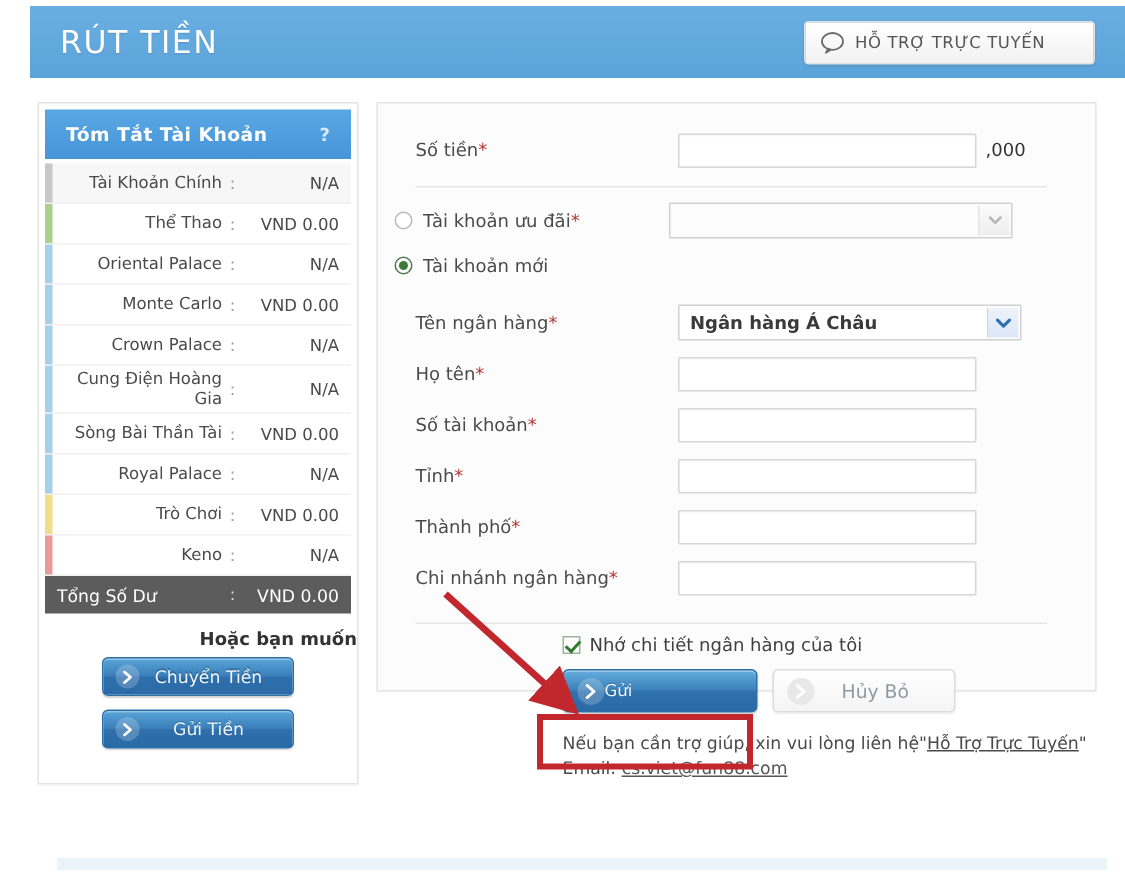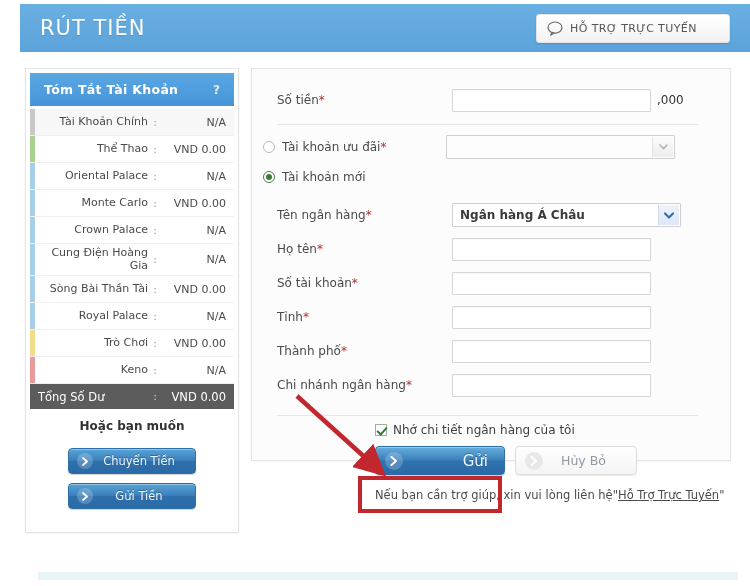--- a/index.html
+++ b/index.html
@@ -73,21 +73,21 @@
   }
   .sb-total{
     margin:0 4px;height:25px;background:#5c5c5c;
     display:flex;align-items:center;
   }
   .sb-total .n{flex:1;color:#fff;font-size:11.5px;padding-left:8px;}
   .sb-total .c{width:10px;text-align:center;color:#ddd;font-size:11px;}
   .sb-total .v{width:66px;text-align:right;padding-right:8px;color:#fff;font-size:11.5px;}
 
   .sb-foot{padding:10px 0 14px 0;text-align:center;}
-  .sb-foot .ttl{font-size:12px;font-weight:bold;color:#333;margin-bottom:15px;}
+  .sb-foot .ttl{font-size:12px;font-weight:bold;color:#333;margin-bottom:5px;text-align:right;}
   .blue-btn{
     display:flex;align-items:center;width:128px;height:26px;margin:0 auto 9px auto;
     border-radius:4px;border:1px solid #2b6ea8;
     background:linear-gradient(to bottom,#58a4d8 0%,#3b7fba 48%,#2f70ac 52%,#2a6aa6 100%);
     box-shadow:inset 0 1px 0 rgba(255,255,255,.35),0 1px 1px rgba(0,0,0,.18);
     cursor:pointer;box-sizing:border-box;
   }
   .blue-btn .chev{
     width:16px;height:16px;border-radius:50%;
     background:rgba(255,255,255,.20);
@@ -160,21 +160,21 @@
     display:flex;align-items:center;width:130px;height:29px;
     border-radius:4px;border:1px solid #2b6ea8;box-sizing:border-box;
     background:linear-gradient(to bottom,#65aedd 0%,#3c81bb 47%,#2f72ae 53%,#2a6aa6 100%);
     box-shadow:inset 0 1px 0 rgba(255,255,255,.35),0 1px 1px rgba(0,0,0,.2);
     cursor:pointer;
   }
   .send-btn .chev{
     width:18px;height:18px;border-radius:50%;background:rgba(255,255,255,.20);
     margin-left:9px;display:flex;align-items:center;justify-content:center;flex:0 0 18px;
   }
-  .send-btn .lbl{flex:1;text-align:right;color:#f0f7fd;font-size:15px;padding-right:16px;
+  .send-btn .lbl{flex:1;text-align:left;color:#f0f7fd;font-size:11px;padding-right:4px;
     text-shadow:0 -1px 0 rgba(0,0,0,.28);}
   .cancel-btn{
     display:flex;align-items:center;width:122px;height:29px;
     border-radius:4px;border:1px solid #dcdcdc;box-sizing:border-box;
     background:linear-gradient(to bottom,#ffffff 0%,#f4f4f4 100%);
     box-shadow:0 1px 1px rgba(0,0,0,.07);cursor:pointer;
   }
   .cancel-btn .chev{
     width:18px;height:18px;border-radius:50%;background:#e8e8e8;
     margin-left:9px;display:flex;align-items:center;justify-content:center;flex:0 0 18px;
@@ -429,20 +429,24 @@
             </svg>
         </span>
         <span class="lbl">Hủy Bỏ</span>
       </div>
     </div>
 
     <div class="foot">
       <div class="l1">
         <span>Nếu bạn cần trợ giúp, xin vui lòng liên hệ"</span><span class="ul">Hỗ Trợ Trực Tuyến</span><span>"</span>
       </div>
+      <div class="l2">
+        <span>Email:</span>
+        <span class="mail">cs.viet@fun88.com</span>
+      </div>
     </div>
   </div>
 
   <div class="bottom-strip"></div>
 
   <svg class="anno" viewBox="0 0 750 586">
     <defs>
       <marker id="ah" markerWidth="7" markerHeight="7" refX="2.2" refY="3.5" orient="auto">
         <path d="M0,0 L7,3.5 L0,7 z" fill="#c1272d"></path>
       </marker>

